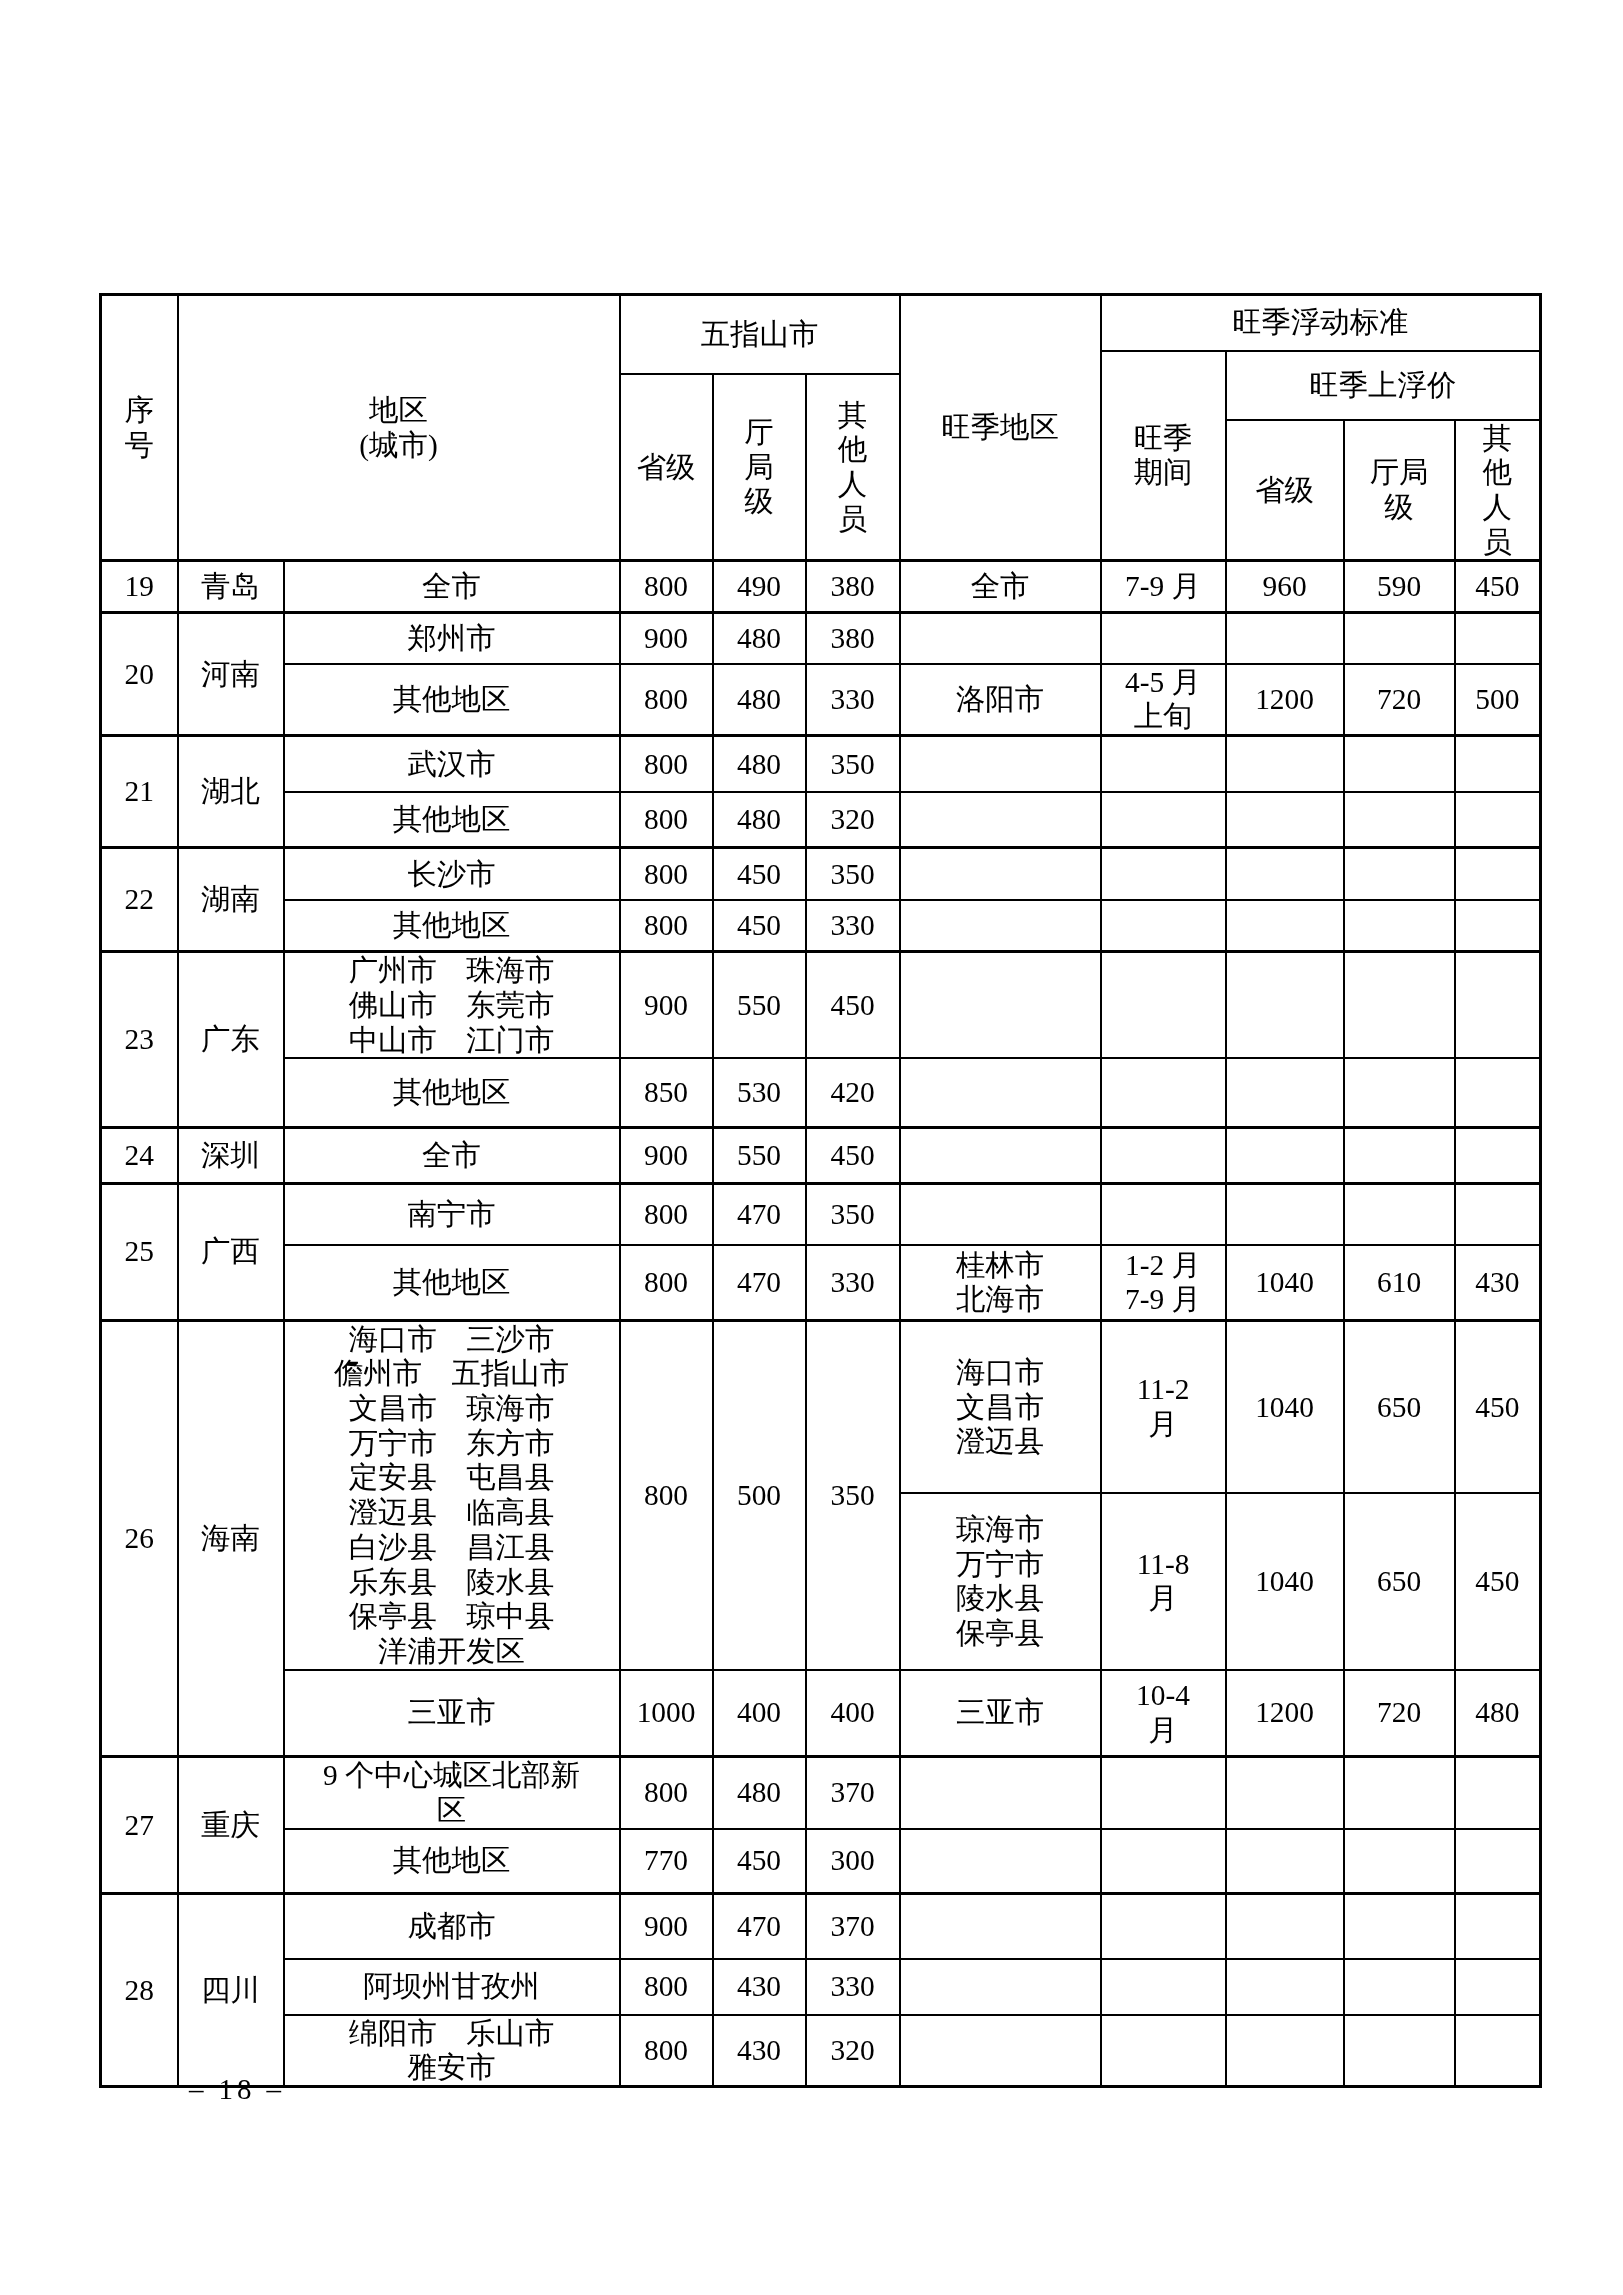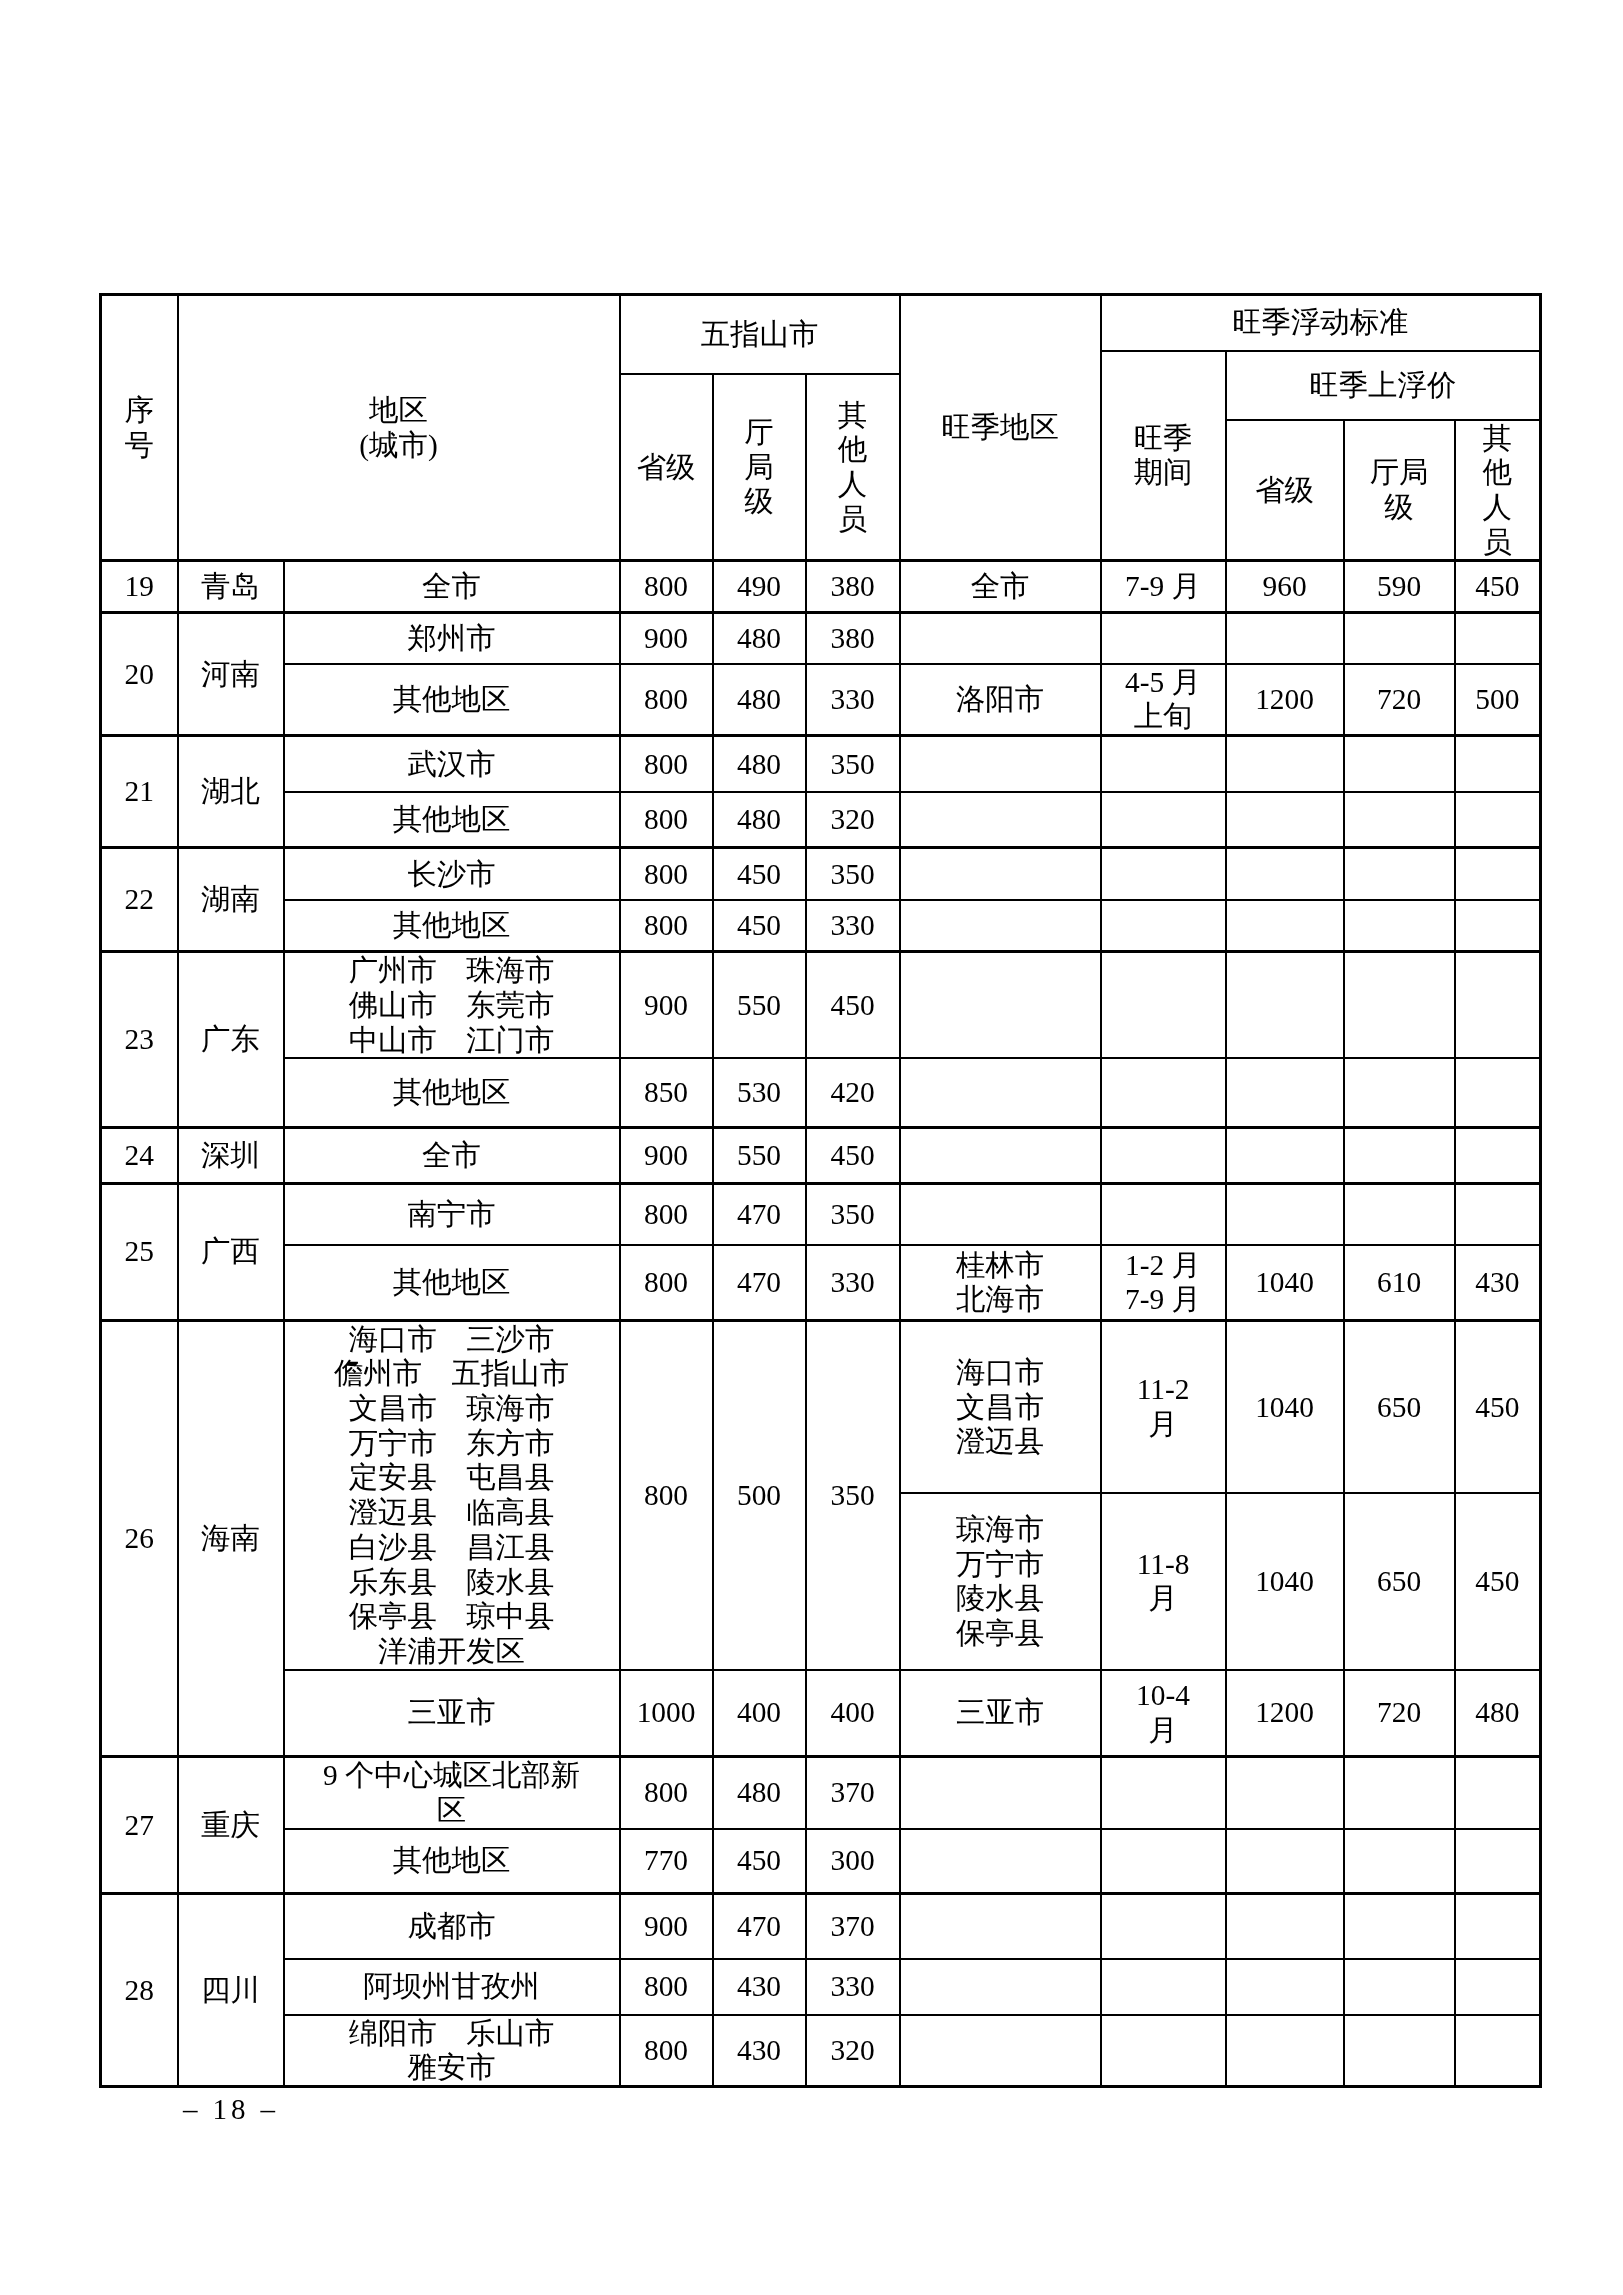--- a/index.html
+++ b/index.html
@@ -28,24 +28,23 @@
     font-size:29.4px;
     line-height:1.18;
     overflow:hidden;
   }
   tr.g td { border-top:3.9px solid #000; }
   td.num { font-size:31px; }
   td.area-list { line-height:1.04; }
   td.lines { line-height:1.15; }
   .page-number {
     position:absolute;
-    left:183px; top:2073px;
+    left:189px; top:2073px;
     font-size:29px;
     letter-spacing:3.9px;
-    margin-top:20px;
   }
 </style>
 </head>
 <body>
 
 <div class="page">
 
   <table class="fee-table">
     <colgroup>
       <col style="width:77px">

